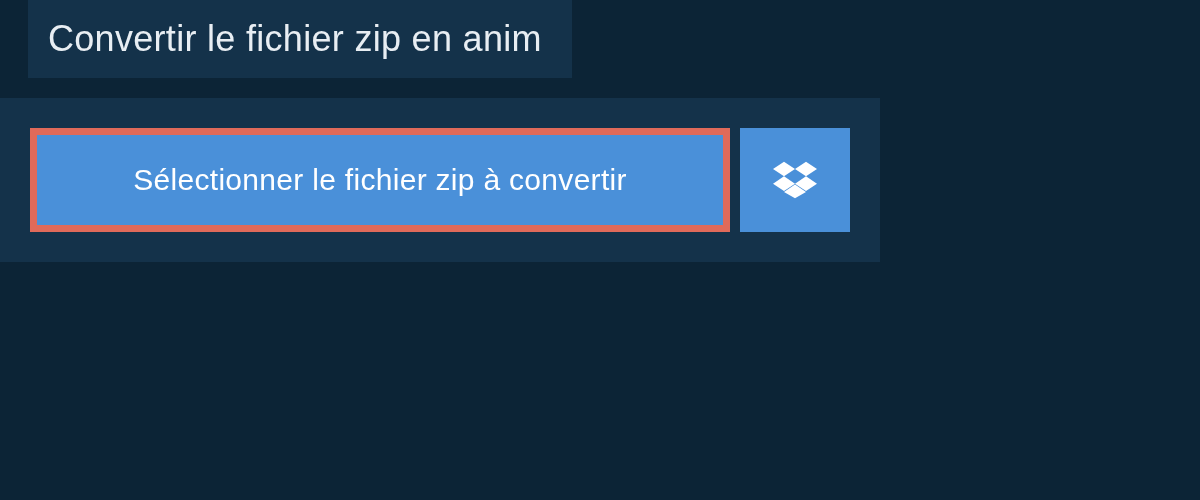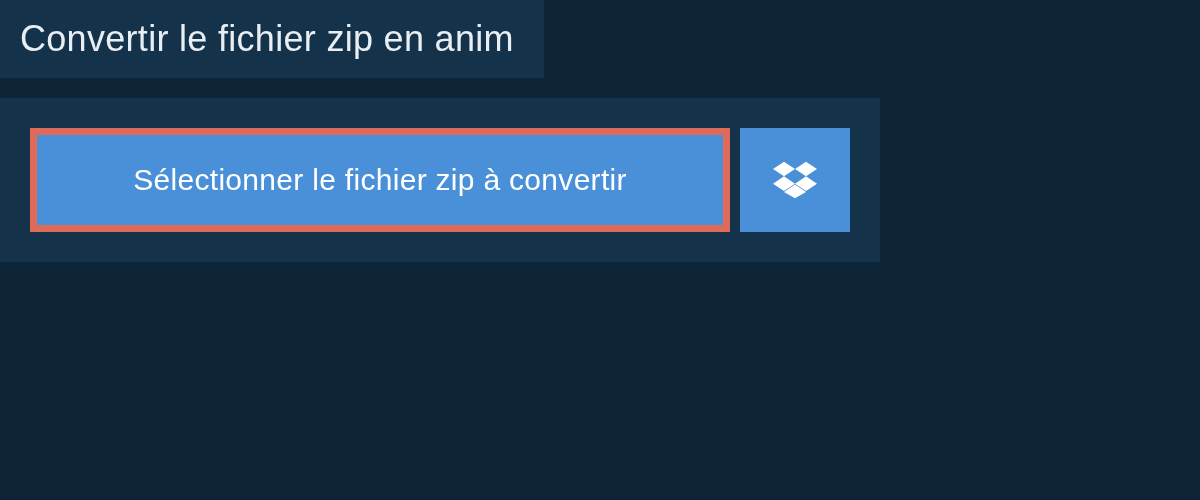--- a/index.html
+++ b/index.html
@@ -21,20 +21,21 @@
       width: 880px;
     }
     .tab-header {
       display: inline-block;
       background: #14324a;
       padding: 18px 30px 18px 20px;
       color: #e8eef3;
       font-size: 36px;
       font-weight: 300;
       letter-spacing: 0.3px;
+      margin-left: 28px;
     }
     .button-row {
       display: flex;
       gap: 10px;
       padding: 30px 30px 0 30px;
       align-items: stretch;
     }
     .select-file-button {
       flex: 1;
       background: #4a90d9;

